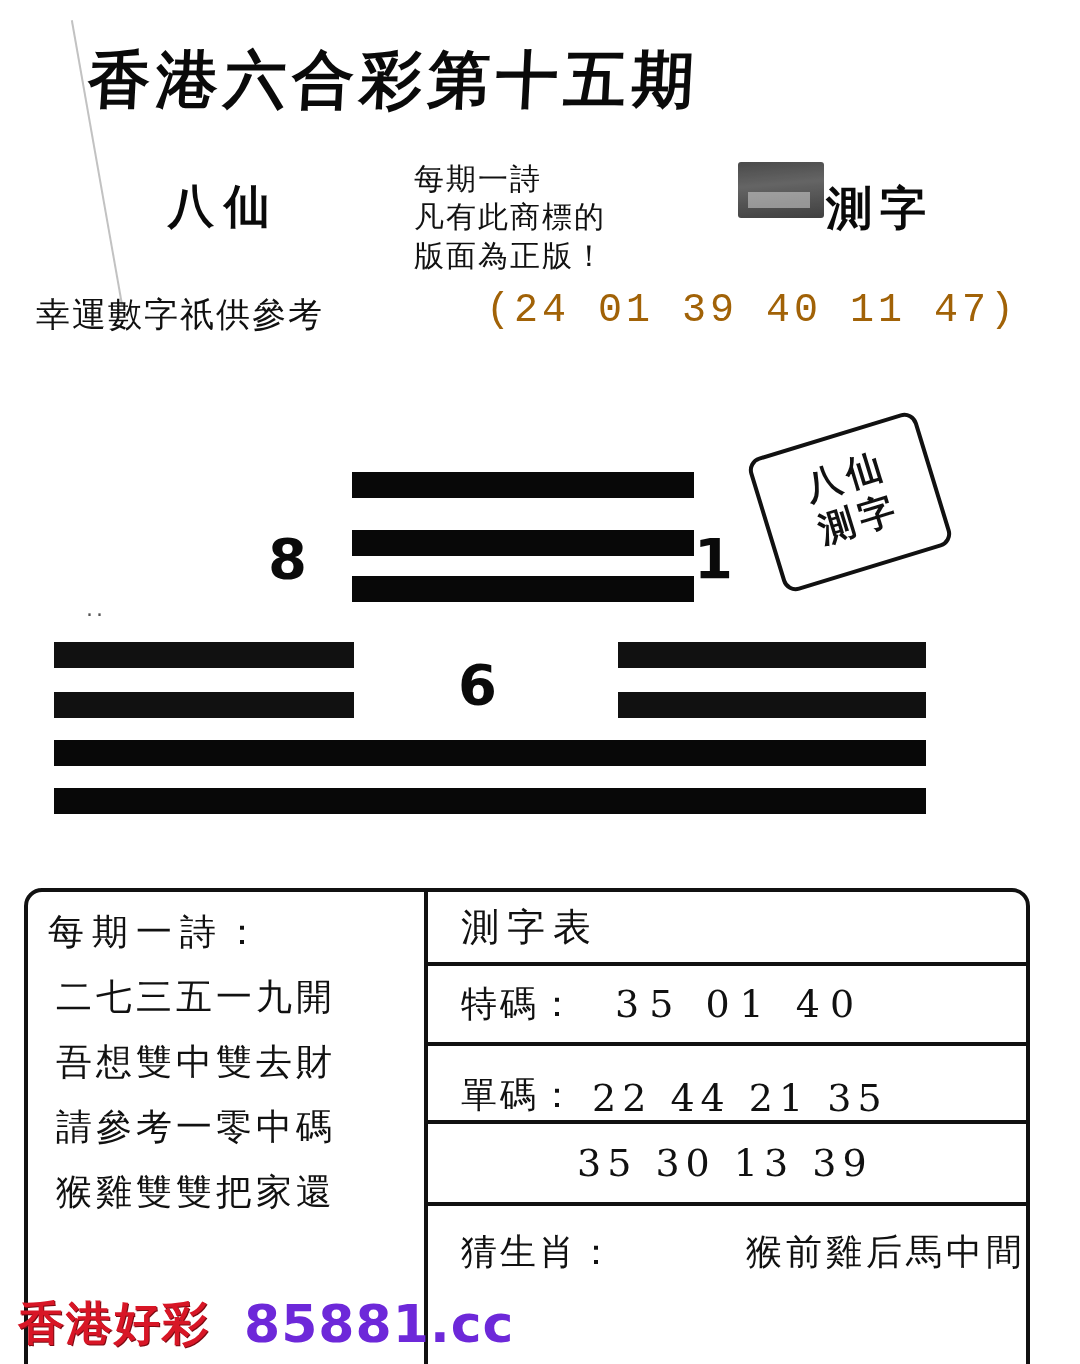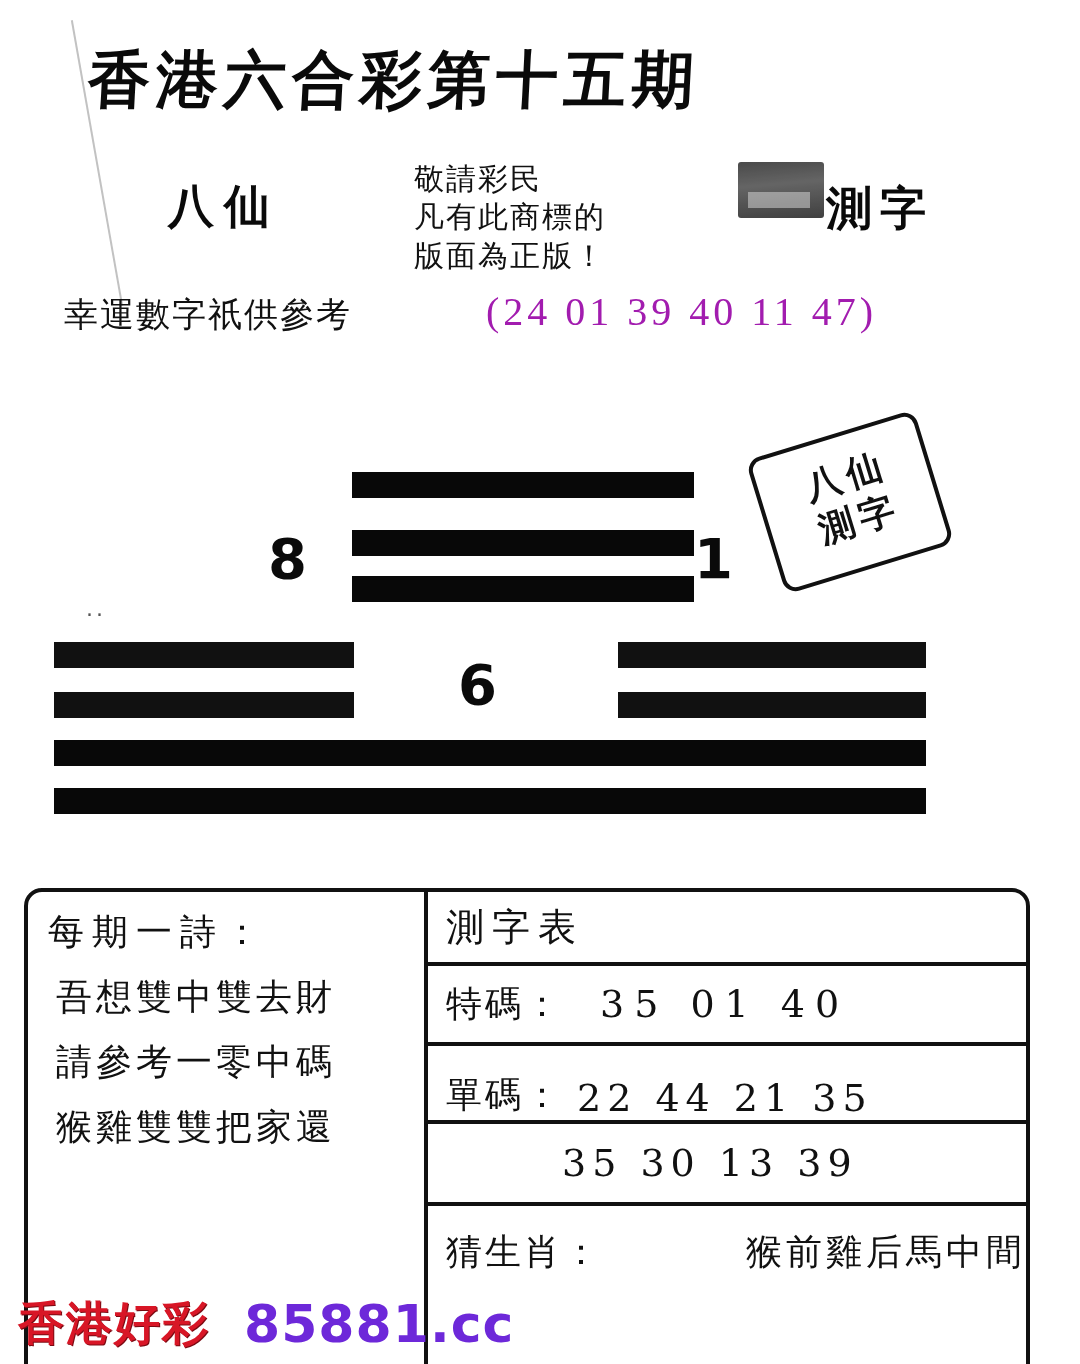--- a/index.html
+++ b/index.html
@@ -83,36 +83,36 @@
     top: 178px;
     font-family: "DejaVu Serif", serif;
     font-weight: bold;
     font-size: 46px;
     letter-spacing: 8px;
     color: #0a0a0a;
   }
 
   .lucky-label {
     position: absolute;
-    left: 64px;
+    left: 36px;
     top: 292px;
     font-family: "DejaVu Serif", serif;
     font-size: 34px;
     letter-spacing: 2px;
     color: #111;
   }
 
   .lucky-numbers {
     position: absolute;
     left: 486px;
     top: 288px;
-    font-family: Liberation Serif, serif;
+    font-family: Liberation Mono, monospace;
     font-size: 40px;
     letter-spacing: 4px;
-    color: #a21caf;
+    color: #a16207;
     white-space: nowrap;
   }
 
   .scratch {
     position: absolute;
     left: 96px;
     top: 18px;
     width: 2px;
     height: 290px;
     background: #999;
@@ -221,21 +221,21 @@
   .chart-col {
     flex: 1;
     display: flex;
     flex-direction: column;
   }
   .chart-row {
     border-bottom: 4px solid #111;
     box-sizing: border-box;
     display: flex;
     align-items: center;
-    padding-left: 18px;
+    padding-left: 33px;
     font-family: "DejaVu Serif", serif;
     color: #111;
   }
   .chart-row:last-child { border-bottom: none; justify-content: space-between; }
   .r-head { height: 74px; font-size: 38px; letter-spacing: 8px; }
   .r-1 { height: 80px; }
   .r-2 { height: 78px; align-items: flex-end; }
   .r-3 { height: 82px; }
   .r-4 { height: 92px; }
 
@@ -287,21 +287,21 @@
 
 <div class="page">
 
   <div class="scratch"></div>
 
   <div class="main-title">香港六合彩第十五期</div>
 
   <div class="brand-name">八仙</div>
 
   <div class="notice">
-    <div>敬請彩民</div>
+    <div>每期一詩</div>
     <div>凡有此商標的</div>
     <div>版面為正版！</div>
   </div>
 
   <div class="stamp-block"></div>
   <div class="stamp-label">測字</div>
 
   <div class="lucky-label">幸運數字祇供參考</div>
   <div class="lucky-numbers">(24 01  39  40  11 47)</div>
 
@@ -330,20 +330,21 @@
   <div class="seal-text">
     <div>八仙</div>
     <div>測字</div>
   </div>
 
   <div class="table-wrap">
     <div class="table-inner">
 
       <div class="poem-col">
         <div class="poem-title">每期一詩：</div>
+        <div class="poem-line">二七三五一九開</div>
         <div class="poem-line">吾想雙中雙去財</div>
         <div class="poem-line">請參考一零中碼</div>
         <div class="poem-line">猴雞雙雙把家還</div>
       </div>
 
       <div class="chart-col">
         <div class="chart-row r-head">測字表</div>
 
         <div class="chart-row r-1">
           <span class="row-label">特碼：</span>

